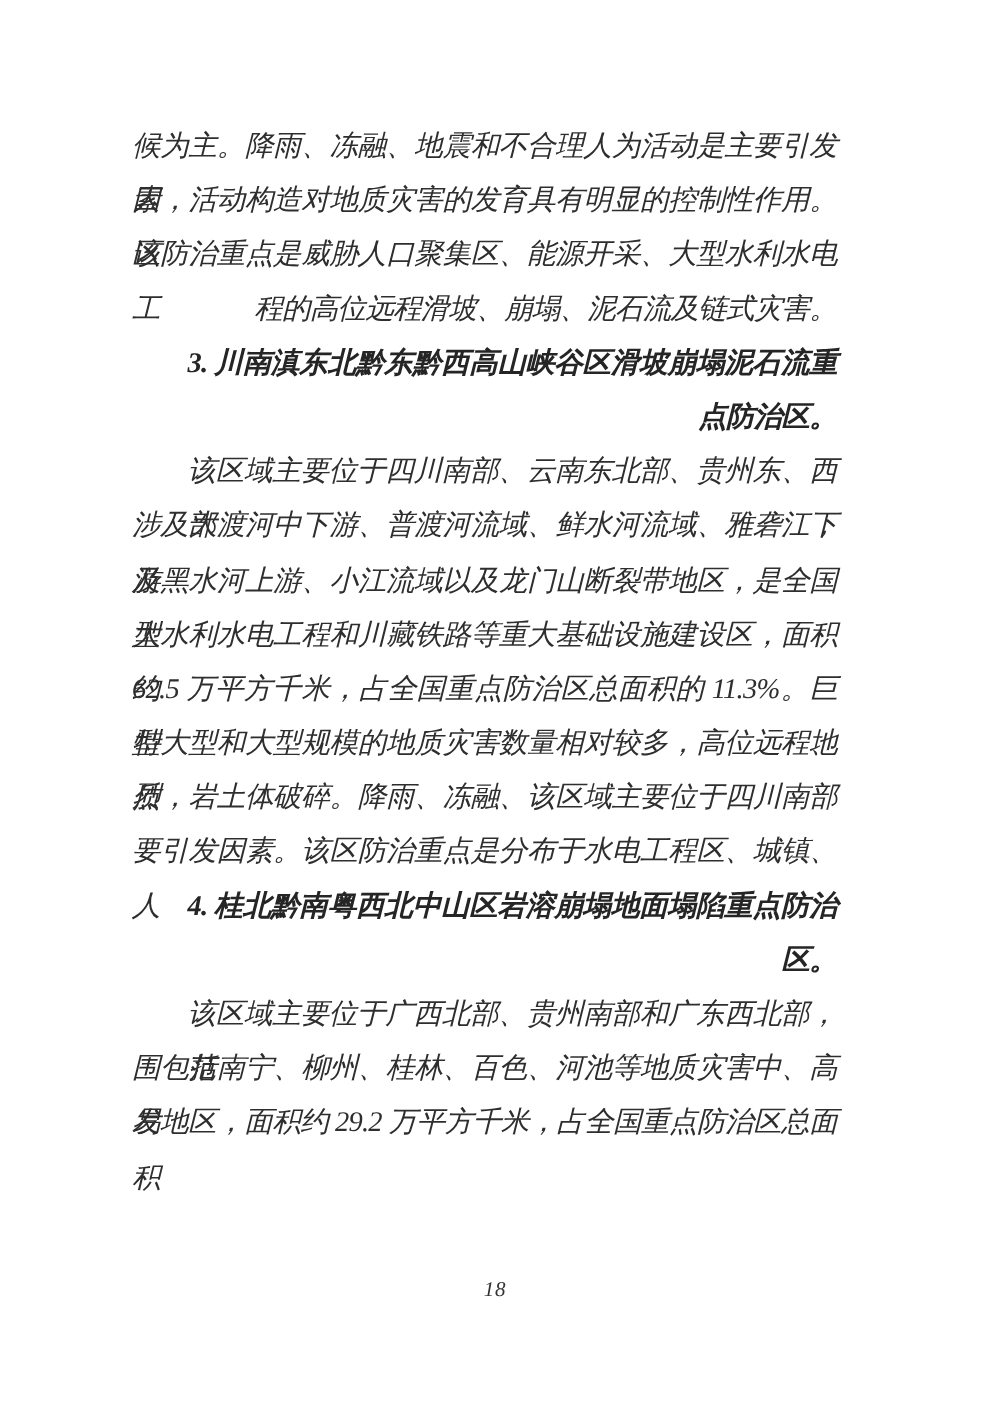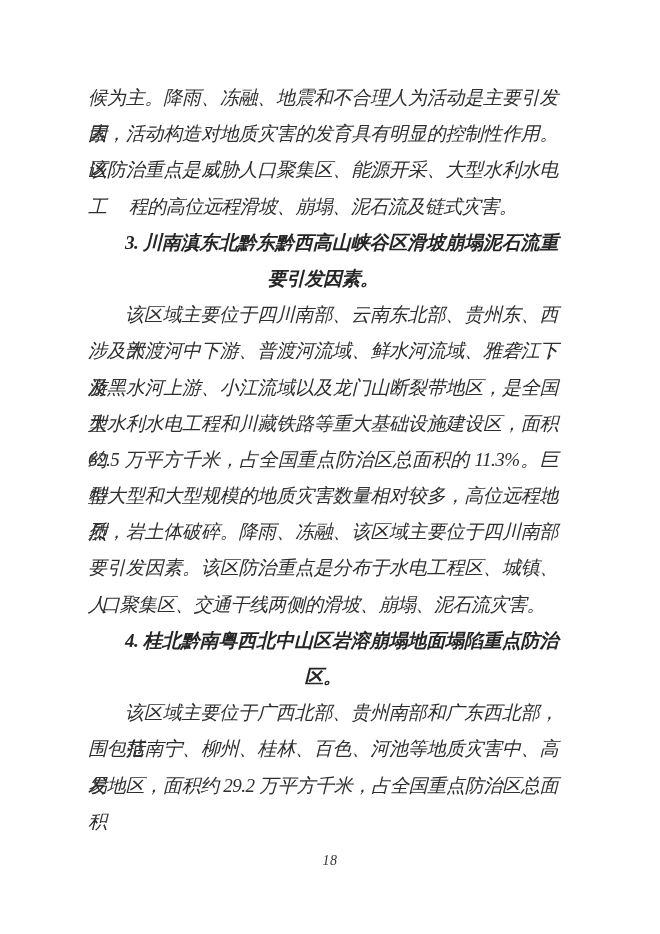--- a/index.html
+++ b/index.html
@@ -22,21 +22,21 @@
     top: 80px;
     width: 470px;
   }
   .line {
     height: 36.2px;
     line-height: 36.2px;
     font-size: 19px;
     letter-spacing: -0.5px;
     color: #2e2e2e;
     white-space: nowrap;
-    text-align: center;
+    text-align: right;
   }
   .line.j {
     white-space: normal;
     text-align: justify;
     text-align-last: justify;
     -moz-text-align-last: justify;
   }
   .line.ind {
     padding-left: 37px;
   }
@@ -58,30 +58,29 @@
 </head>
 <body>
 
 <div class="page">
   <div class="textblock">
     <div class="line j">候为主。降雨、冻融、地震和不合理人为活动是主要引发因</div>
     <div class="line j">素，活动构造对地质灾害的发育具有明显的控制性作用。该</div>
     <div class="line j">区防治重点是威胁人口聚集区、能源开采、大型水利水电工</div>
     <div class="line">程的高位远程滑坡、崩塌、泥石流及链式灾害。</div>
     <div class="line j ind bold">3. 川南滇东北黔东黔西高山峡谷区滑坡崩塌泥石流重</div>
-    <div class="line bold">要引发因素。</div>
+    <div class="line bold">点防治区。</div>
     <div class="line j ind">该区域主要位于四川南部、云南东北部、贵州东、西部，</div>
     <div class="line j">涉及大渡河中下游、普渡河流域、鲜水河流域、雅砻江下游</div>
     <div class="line j">及黑水河上游、小江流域以及龙门山断裂带地区，是全国大</div>
     <div class="line j">型水利水电工程和川藏铁路等重大基础设施建设区，面积约</div>
     <div class="line j">62.5 万平方千米，占全国重点防治区总面积的 11.3%。巨型、</div>
     <div class="line j">特大型和大型规模的地质灾害数量相对较多，高位远程地质</div>
     <div class="line j">烈，岩土体破碎。降雨、冻融、该区域主要位于四川南部</div>
     <div class="line j">要引发因素。该区防治重点是分布于水电工程区、城镇、人</div>
-    <div class="line">口聚集区、交通干线两侧的滑坡、崩塌、泥石流灾害。</div>
     <div class="line j ind bold">4. 桂北黔南粤西北中山区岩溶崩塌地面塌陷重点防治</div>
     <div class="line bold">区。</div>
     <div class="line j ind">该区域主要位于广西北部、贵州南部和广东西北部，范</div>
     <div class="line j">围包括南宁、柳州、桂林、百色、河池等地质灾害中、高易</div>
     <div class="line j">发地区，面积约 29.2 万平方千米，占全国重点防治区总面积</div>
   </div>
   <div class="page-number">18</div>
 </div>
 
 </body></html>

